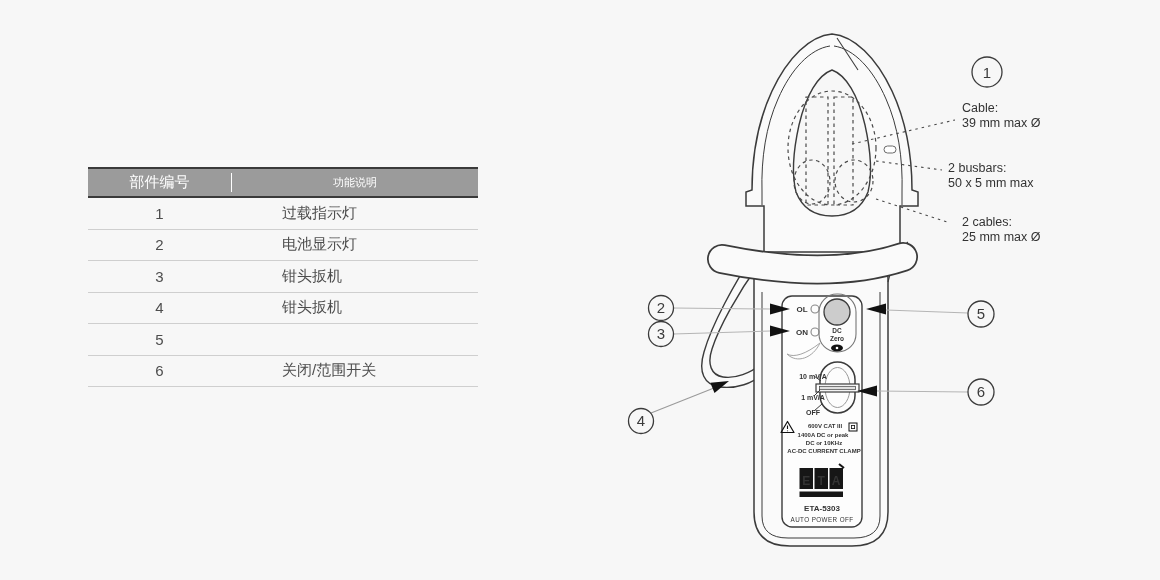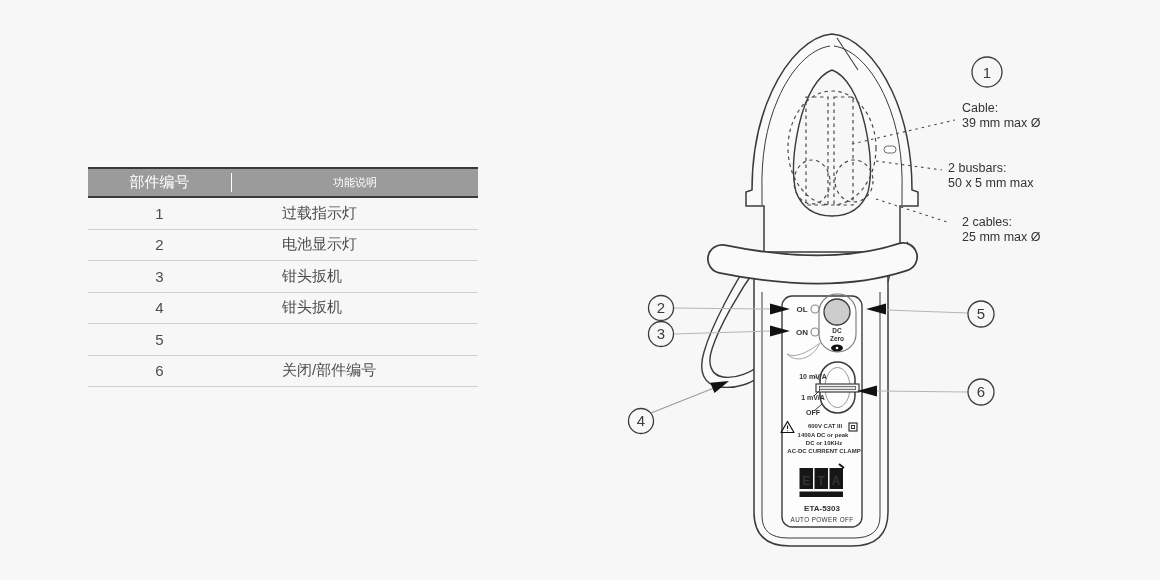--- a/index.html
+++ b/index.html
@@ -55,21 +55,21 @@
     </div>
     <div class="pt-row">
       <div class="c1">4</div>
       <div class="c2">钳头扳机</div>
     </div>
     <div class="pt-row">
       <div class="c1">5</div>
     </div>
     <div class="pt-row">
       <div class="c1">6</div>
-      <div class="c2">关闭/部件编号</div>
+      <div class="c2">关闭/范围开关</div>
     </div>
   </div>
 
   <svg class="diagram" width="1160" height="580" viewBox="0 0 1160 580">
 
     <g>
       <path class="fillpart" stroke-width="1.5" d="M832,34 C810,36 788,57 772,91 C759,119 752,155 752,190 L746,192 L746,206 L764,206 L764,252 L900,252 L900,206 L918,206 L918,192 L912,190 C912,155 905,119 892,91 C876,57 854,36 832,34 Z"></path>
       <path class="ln" stroke-width="1" stroke="#6a6a6a" d="M830,46 C810,49 791,69 778,99 C766,126 761,158 762,192 L762,205"></path>
       <path class="ln" stroke-width="1" stroke="#6a6a6a" d="M834,46 C854,49 873,69 886,99 C898,126 903,158 902,192 L902,205"></path>
       <path d="M837,38 L858,70" class="ln" stroke-width="1.1"></path>

